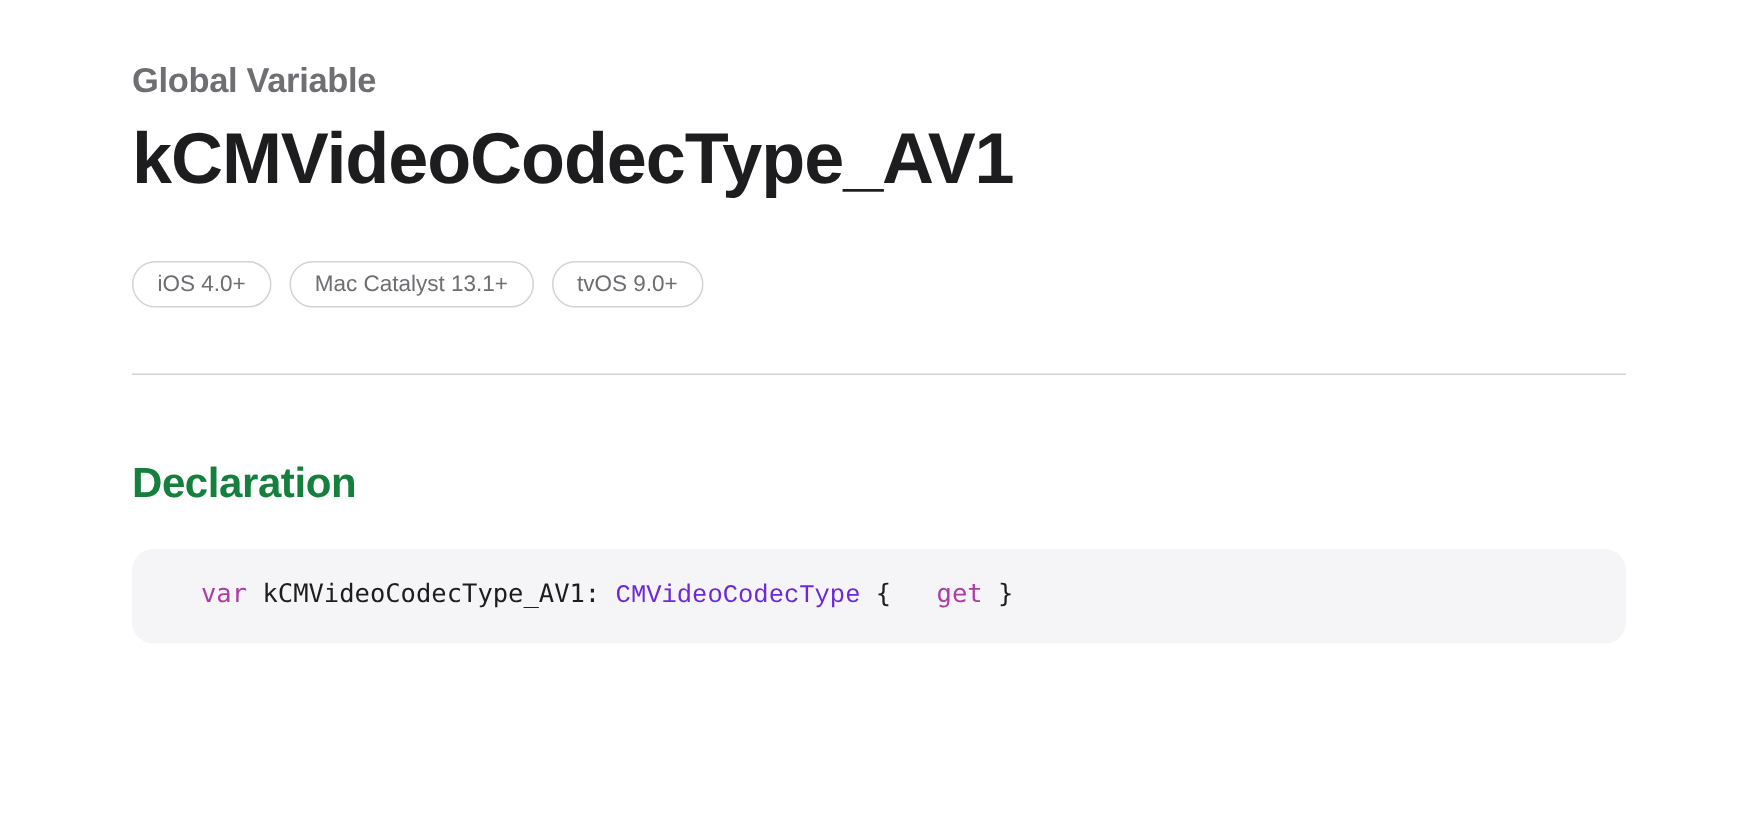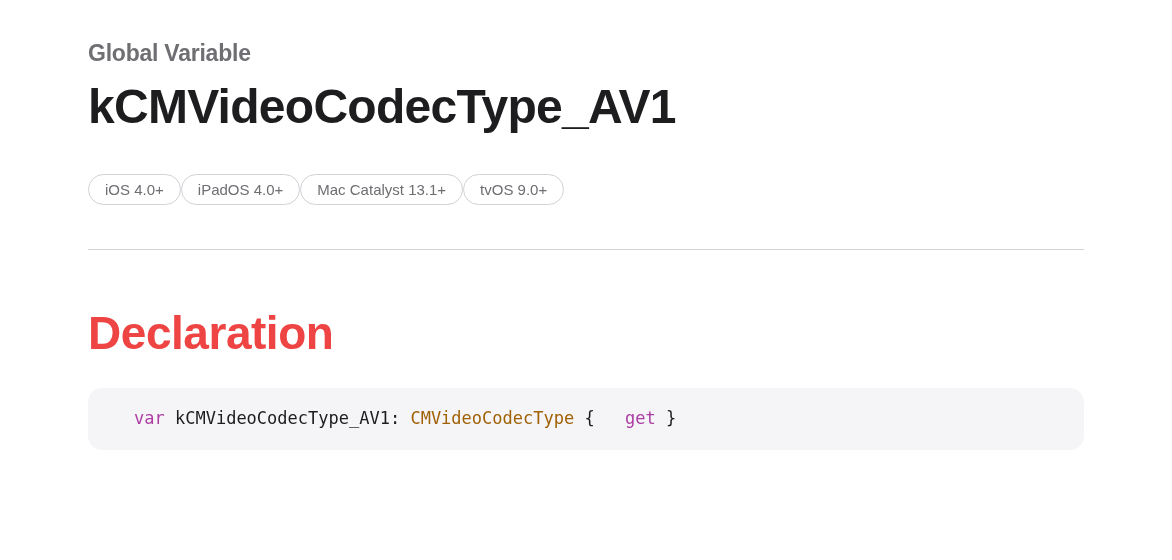--- a/index.html
+++ b/index.html
@@ -23,79 +23,80 @@
     .page-title {
       font-size: 48px;
       font-weight: 700;
       color: #1d1d1f;
       letter-spacing: -0.015em;
       margin-bottom: 40px;
     }
     .platforms {
       display: flex;
       flex-wrap: wrap;
+      gap: 12px;
       margin-bottom: 44px;
     }
     .platform-pill {
       display: inline-block;
       padding: 6px 16px;
       border: 1px solid #d2d2d7;
       border-radius: 20px;
       font-size: 15px;
       color: #6e6e73;
       font-weight: 400;
       background: #fff;
     }
     .divider {
       border: none;
       border-top: 1px solid #d2d2d7;
       margin-bottom: 56px;
     }
     .section-title {
-      font-size: 46px;
+      font-size: 28px;
       font-weight: 700;
-      color: #ef4444;
+      color: #15803d;
       letter-spacing: -0.01em;
       margin-bottom: 28px;
     }
     .code-block {
       background: #f5f5f7;
       border-radius: 14px;
       padding: 18px 26px;
       font-family: "SF Mono", ui-monospace, Menlo, Monaco, Consolas, monospace;
       font-size: 17px;
       color: #1d1d1f;
       line-height: 1.5;
       white-space: pre;
       overflow-x: auto;
     }
     .tok-keyword {
       color: #ad3da4;
       margin-left: 20px;
     }
     .tok-type {
-      color: #a16207;
+      color: #6d28d9;
+      font-family: Liberation Mono, monospace;
     }
     .tok-id {
       color: #1d1d1f;
     }
     .tok-punc {
       color: #1d1d1f;
     }
   </style>
 </head>
 <body>
 
 <div class="eyebrow">Global Variable</div>
 
 <h1 class="page-title">kCMVideoCodecType_AV1</h1>
 
 <div class="platforms">
   <span class="platform-pill">iOS 4.0+</span>
-  <span class="platform-pill">iPadOS 4.0+</span>
   <span class="platform-pill">Mac Catalyst 13.1+</span>
   <span class="platform-pill">tvOS 9.0+</span>
 </div>
 
 <hr class="divider">
 
 <h2 class="section-title">Declaration</h2>
 
 <div class="code-block"><span class="tok-keyword">var</span> <span class="tok-id">kCMVideoCodecType_AV1</span><span class="tok-punc">:</span> <span class="tok-type">CMVideoCodecType</span> <span class="tok-punc">{</span> <span class="tok-keyword">get</span> <span class="tok-punc">}</span></div>
 

